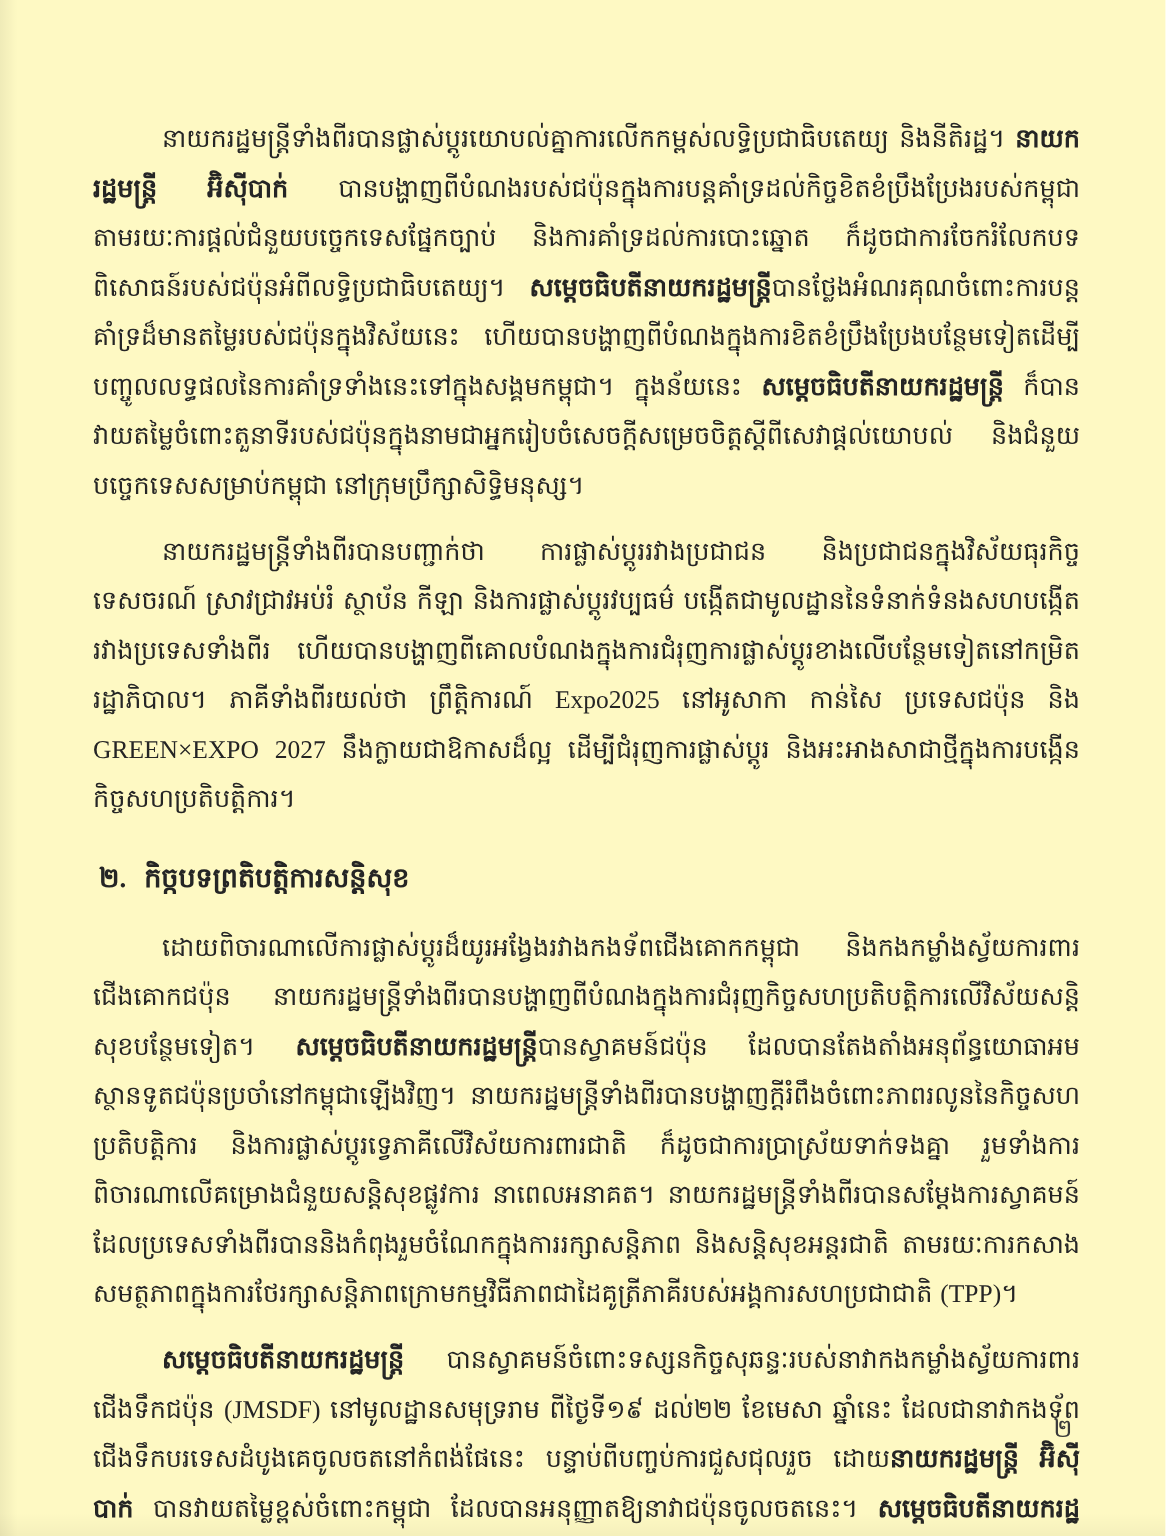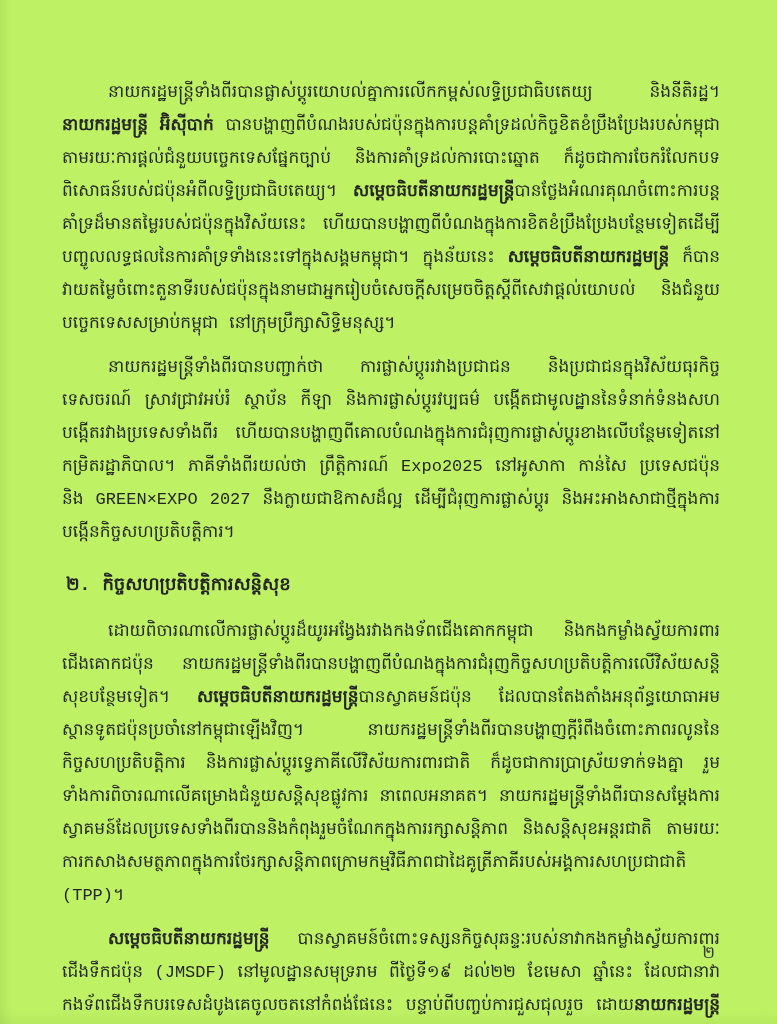--- a/index.html
+++ b/index.html
@@ -5,23 +5,23 @@
   html, body {
     margin: 0;
     padding: 0;
     background: #ffffff;
   }
   .page {
     position: relative;
     width: 777px;
     height: 1024px;
     margin: 0 auto;
-    background: #bef264;
+    background: #fef9c3;
     overflow: hidden;
-    font-family: Liberation Mono, monospace;
+    font-family: Liberation Serif, serif;
     color: #252525;
   }
   
   .page::before {
     content: "";
     position: absolute;
     inset: 0;
     pointer-events: none;
     background:
       linear-gradient(90deg, rgba(0,0,0,0.06), rgba(0,0,0,0) 1.5%),
@@ -70,21 +70,21 @@
 
     <p class="para">
       <span>នាយករដ្ឋមន្ត្រីទាំងពីរបានផ្លាស់ប្តូរយោបល់គ្នាការលើកកម្ពស់លទ្ធិប្រជាធិបតេយ្យ និងនីតិរដ្ឋ។ </span><span class="b">នាយករដ្ឋមន្ត្រី អ៊ិស៊ីបាក់ </span><span>បានបង្ហាញពីបំណងរបស់ជប៉ុនក្នុងការបន្តគាំទ្រដល់កិច្ចខិតខំប្រឹងប្រែងរបស់កម្ពុជា តាមរយៈការផ្តល់ជំនួយបច្ចេកទេសផ្នែកច្បាប់ និងការគាំទ្រដល់ការបោះឆ្នោត ក៏ដូចជាការចែករំលែកបទពិសោធន៍របស់ជប៉ុនអំពីលទ្ធិប្រជាធិបតេយ្យ។ </span><span class="b">សម្តេចធិបតីនាយករដ្ឋមន្ត្រី</span><span>បានថ្លែងអំណរគុណចំពោះការបន្តគាំទ្រដ៏មានតម្លៃរបស់ជប៉ុនក្នុងវិស័យនេះ ហើយបានបង្ហាញពីបំណងក្នុងការខិតខំប្រឹងប្រែងបន្ថែមទៀតដើម្បីបញ្ចូលលទ្ធផលនៃការគាំទ្រទាំងនេះទៅក្នុងសង្គមកម្ពុជា។ ក្នុងន័យនេះ </span><span class="b">សម្តេចធិបតីនាយករដ្ឋមន្ត្រី</span><span> ក៏បានវាយតម្លៃចំពោះតួនាទីរបស់ជប៉ុនក្នុងនាមជាអ្នករៀបចំសេចក្តីសម្រេចចិត្តស្តីពីសេវាផ្តល់យោបល់ និងជំនួយបច្ចេកទេសសម្រាប់កម្ពុជា នៅក្រុមប្រឹក្សាសិទ្ធិមនុស្ស។</span>
     </p>
 
     <p class="para">
       <span>នាយករដ្ឋមន្ត្រីទាំងពីរបានបញ្ជាក់ថា ការផ្លាស់ប្តូររវាងប្រជាជន និងប្រជាជនក្នុងវិស័យធុរកិច្ច ទេសចរណ៍ ស្រាវជ្រាវអប់រំ ស្ថាប័ន កីឡា និងការផ្លាស់ប្តូរវប្បធម៌ បង្កើតជាមូលដ្ឋាននៃទំនាក់ទំនងសហបង្កើតរវាងប្រទេសទាំងពីរ ហើយបានបង្ហាញពីគោលបំណងក្នុងការជំរុញការផ្លាស់ប្តូរខាងលើបន្ថែមទៀតនៅកម្រិតរដ្ឋាភិបាល។ ភាគីទាំងពីរយល់ថា ព្រឹត្តិការណ៍ Expo2025 នៅអូសាកា កាន់សៃ ប្រទេសជប៉ុន និង GREEN×EXPO 2027 នឹងក្លាយជាឱកាសដ៏ល្អ ដើម្បីជំរុញការផ្លាស់ប្តូរ និងអះអាងសាជាថ្មីក្នុងការបង្កើនកិច្ចសហប្រតិបត្តិការ។</span>
     </p>
 
     <h2 class="heading">
-      <span class="hnum">២.</span><span>កិច្ចសហប្រតិបត្តិការសន្តិសុខ</span>
+      <span class="hnum">២.</span><span>កិច្កបទព្រតិបត្តិការសន្តិសុខ</span>
     </h2>
 
     <p class="para">
       <span>ដោយពិចារណាលើការផ្លាស់ប្តូរដ៏យូរអង្វែងរវាងកងទ័ពជើងគោកកម្ពុជា និងកងកម្លាំងស្វ័យការពារជើងគោកជប៉ុន នាយករដ្ឋមន្ត្រីទាំងពីរបានបង្ហាញពីបំណងក្នុងការជំរុញកិច្ចសហប្រតិបត្តិការលើវិស័យសន្តិសុខបន្ថែមទៀត។ </span><span class="b">សម្តេចធិបតីនាយករដ្ឋមន្ត្រី</span><span>បានស្វាគមន៍ជប៉ុន ដែលបានតែងតាំងអនុព័ន្ធយោធាអមស្ថានទូតជប៉ុនប្រចាំនៅកម្ពុជាឡើងវិញ។ នាយករដ្ឋមន្ត្រីទាំងពីរបានបង្ហាញក្តីរំពឹងចំពោះភាពរលូននៃកិច្ចសហប្រតិបត្តិការ និងការផ្លាស់ប្តូរទ្វេភាគីលើវិស័យការពារជាតិ ក៏ដូចជាការប្រាស្រ័យទាក់ទងគ្នា រួមទាំងការពិចារណាលើគម្រោងជំនួយសន្តិសុខផ្លូវការ នាពេលអនាគត។ នាយករដ្ឋមន្ត្រីទាំងពីរបានសម្តែងការស្វាគមន៍ដែលប្រទេសទាំងពីរបាននិងកំពុងរួមចំណែកក្នុងការរក្សាសន្តិភាព និងសន្តិសុខអន្តរជាតិ តាមរយៈការកសាងសមត្ថភាពក្នុងការថែរក្សាសន្តិភាពក្រោមកម្មវិធីភាពជាដៃគូត្រីភាគីរបស់អង្គការសហប្រជាជាតិ (TPP)។</span>
     </p>
 
     <p class="para">
       <span class="b">សម្តេចធិបតីនាយករដ្ឋមន្ត្រី </span><span>បានស្វាគមន៍ចំពោះទស្សនកិច្ចសុឆន្ទៈរបស់នាវាកងកម្លាំងស្វ័យការពារជើងទឹកជប៉ុន (JMSDF) នៅមូលដ្ឋានសមុទ្ររាម ពីថ្ងៃទី១៩ ដល់២២ ខែមេសា ឆ្នាំនេះ ដែលជានាវាកងទ័ពជើងទឹកបរទេសដំបូងគេចូលចតនៅកំពង់ផែនេះ បន្ទាប់ពីបញ្ចប់ការជួសជុលរួច ដោយ</span><span class="b">នាយករដ្ឋមន្ត្រី អ៊ិស៊ីបាក់ </span><span>បានវាយតម្លៃខ្ពស់ចំពោះកម្ពុជា ដែលបានអនុញ្ញាតឱ្យនាវាជប៉ុនចូលចតនេះ។ </span><span class="b">សម្តេចធិបតីនាយករដ្ឋមន្ត្រី </span>
     </p>
 

